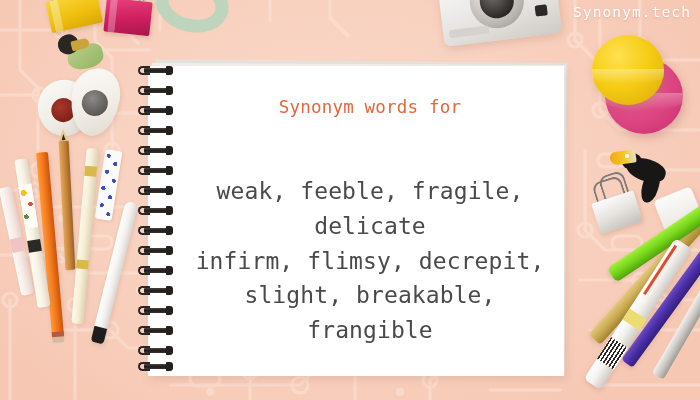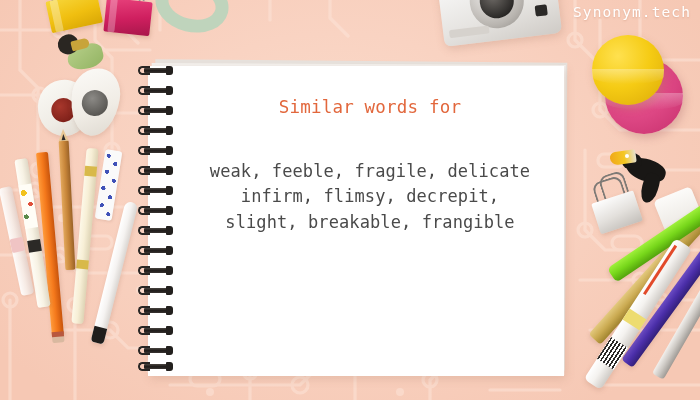--- a/index.html
+++ b/index.html
@@ -89,23 +89,23 @@
     line-height:1.35;
   }
   #title-word{
     color:#e2673c;
     font-size:22.5px;
     letter-spacing:.2px;
     line-height:1.5;
     margin-top:1px;
   }
   #synonyms{
-    margin-top:39px;
+    margin-top:54px;
     color:#4a4a4a;
-    font-size:17px;
+    font-size:23px;
     line-height:1.52;
     letter-spacing:.1px;
     white-space:pre-line;
   }
 
   
   #brand{
     position:absolute; right:9px; top:4px;
     color:#ffffff;
     font-size:14.5px;
@@ -402,21 +402,21 @@
           <div class="cap"></div>
         </div>
       <div class="ring" style="top:300px;"> 
           <div class="hook"></div>
           <div class="bar"></div>
           <div class="cap"></div>
         </div>
     </div>
 
     <div id="sheet-content">
-      <div id="title-small">Similar words for</div>
+      <div id="title-small">Synonym words for</div>
       <div id="synonyms">weak, feeble, fragile, delicate
 infirm, flimsy, decrepit,
 slight, breakable, frangible</div>
     </div>
   </div>
 
   <div id="brand">Synonym.tech</div>
 
 </div>
 

